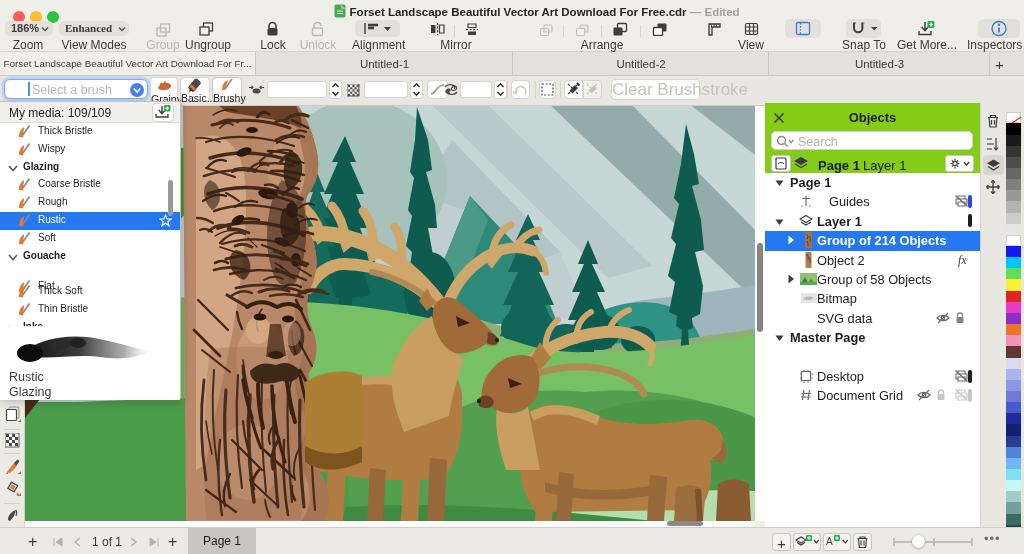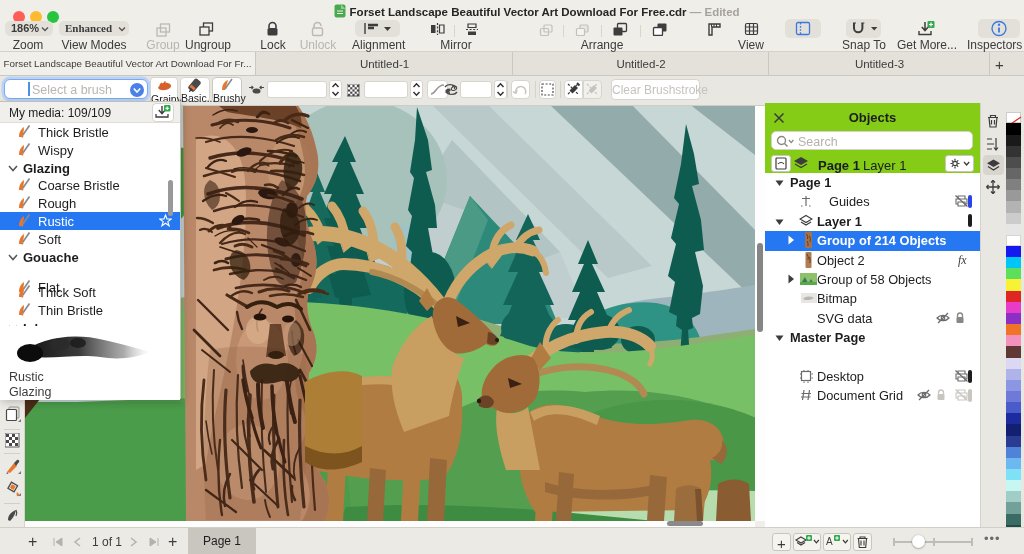--- a/index.html
+++ b/index.html
@@ -25,21 +25,21 @@
 .vsep2{width:1px;background:#d5d2cc;top:5px;height:17px;}
 
 #toolbox{left:0;top:106px;width:25px;height:421px;background:#eceae5;border-right:1px solid #d5d2cc;}
 #canvaswrap{left:25px;top:106px;width:730px;height:415px;overflow:hidden;background:#c5d6d6;}
 #vscroll{left:755px;top:106px;width:10px;height:415px;background:#fdfdfd;}
 #vthumb{left:757px;top:243px;width:6px;height:89px;background:#858585;border-radius:3px;}
 #hscroll{left:25px;top:521px;width:730px;height:6px;background:#fdfdfd;}
 #hthumb{left:667px;top:521px;width:36px;height:5px;background:#8a8a8a;border-radius:2.5px;}
 
 #flyout{left:0;top:101px;width:181px;height:298px;background:#fff;border:1px solid #c2bfb9;border-left:none;box-shadow:2px 3px 8px rgba(0,0,0,.22);}
-.brow{left:0;width:173px;height:18px;font-size:13px;color:#1d1d1f;padding-left:32px;}
+.brow{left:0;width:173px;height:18px;font-size:10px;color:#1d1d1f;padding-left:32px;}
 .brow .nm{position:absolute;left:38px;top:2px;}
 .brow .hd{position:absolute;left:23px;top:2px;font-weight:bold;}
 .brow.sel{background:#2577f2;color:#fff;width:180px;}
 .bicon{position:absolute;left:17px;top:1px;}
 
 #objpanel{left:765px;top:103px;width:215px;height:424px;background:#fff;}
 .orow{left:0;width:215px;height:19.4px;font-size:12.8px;color:#1d1d1f;}
 .orow .txt{position:absolute;top:2px;white-space:nowrap;}
 .orow.osel{background:#2577f2;color:#fff;}
 .orow.osel .txt{font-weight:bold;}
@@ -326,21 +326,21 @@
         <path d="M10 4 l3 3 -5.5 5.5 -3-3z" fill="#3a3a3a"></path>
         <path d="M12 2 l2.5 2.5" stroke="#3a3a3a" stroke-width="2"></path>
       </svg>
   </div>
   <div class="wbtn" style="left:583px;top:4px;width:19px;height:19px;border-radius:0 4px 4px 0;background:#f2f0eb;">
     <svg width="17" height="17">
         <path d="M3 13 L13 3 M3 3 L13 13" stroke="#c6c3bd" stroke-width="1.2" stroke-dasharray="2.4 1.4" fill="none"></path>
         <path d="M10 4 l3 3 -5.5 5.5 -3-3z" fill="#c6c3bd"></path>
       </svg>
   </div>
-  <div class="wbtn" style="left:611px;top:3px;width:89px;height:21px;font-size:12px;color:#c6c3bd;text-align:center;line-height:20px;white-space:nowrap;">Clear Brushstroke</div>
+  <div class="wbtn" style="left:611px;top:3px;width:89px;height:21px;font-size:17px;color:#c6c3bd;text-align:center;line-height:20px;white-space:nowrap;">Clear Brushstroke</div>
 </div>
 <div id="toolbox">
   <svg style="position:absolute;left:5px;top:300px;" width="16" height="17">
       <rect x="4" y="1" width="10" height="11" fill="#e4e1db" stroke="#9a9791" stroke-width="1" rx="1"></rect>
       <rect x="1.5" y="3.5" width="10" height="11" fill="#fff" stroke="#4a4a4a" stroke-width="1.2" rx="1"></rect>
       <path d="M13 16 l3-0 -0 -3z" fill="#7a7a7a"></path>
     </svg>
   <div style="left:4px;top:323px;width:16px;height:1px;background:#d2cfc9;"></div>
   <svg style="position:absolute;left:5px;top:327px;" width="15" height="15">
       <rect width="14" height="14" fill="#fff" stroke="#5a5a5a"></rect>

